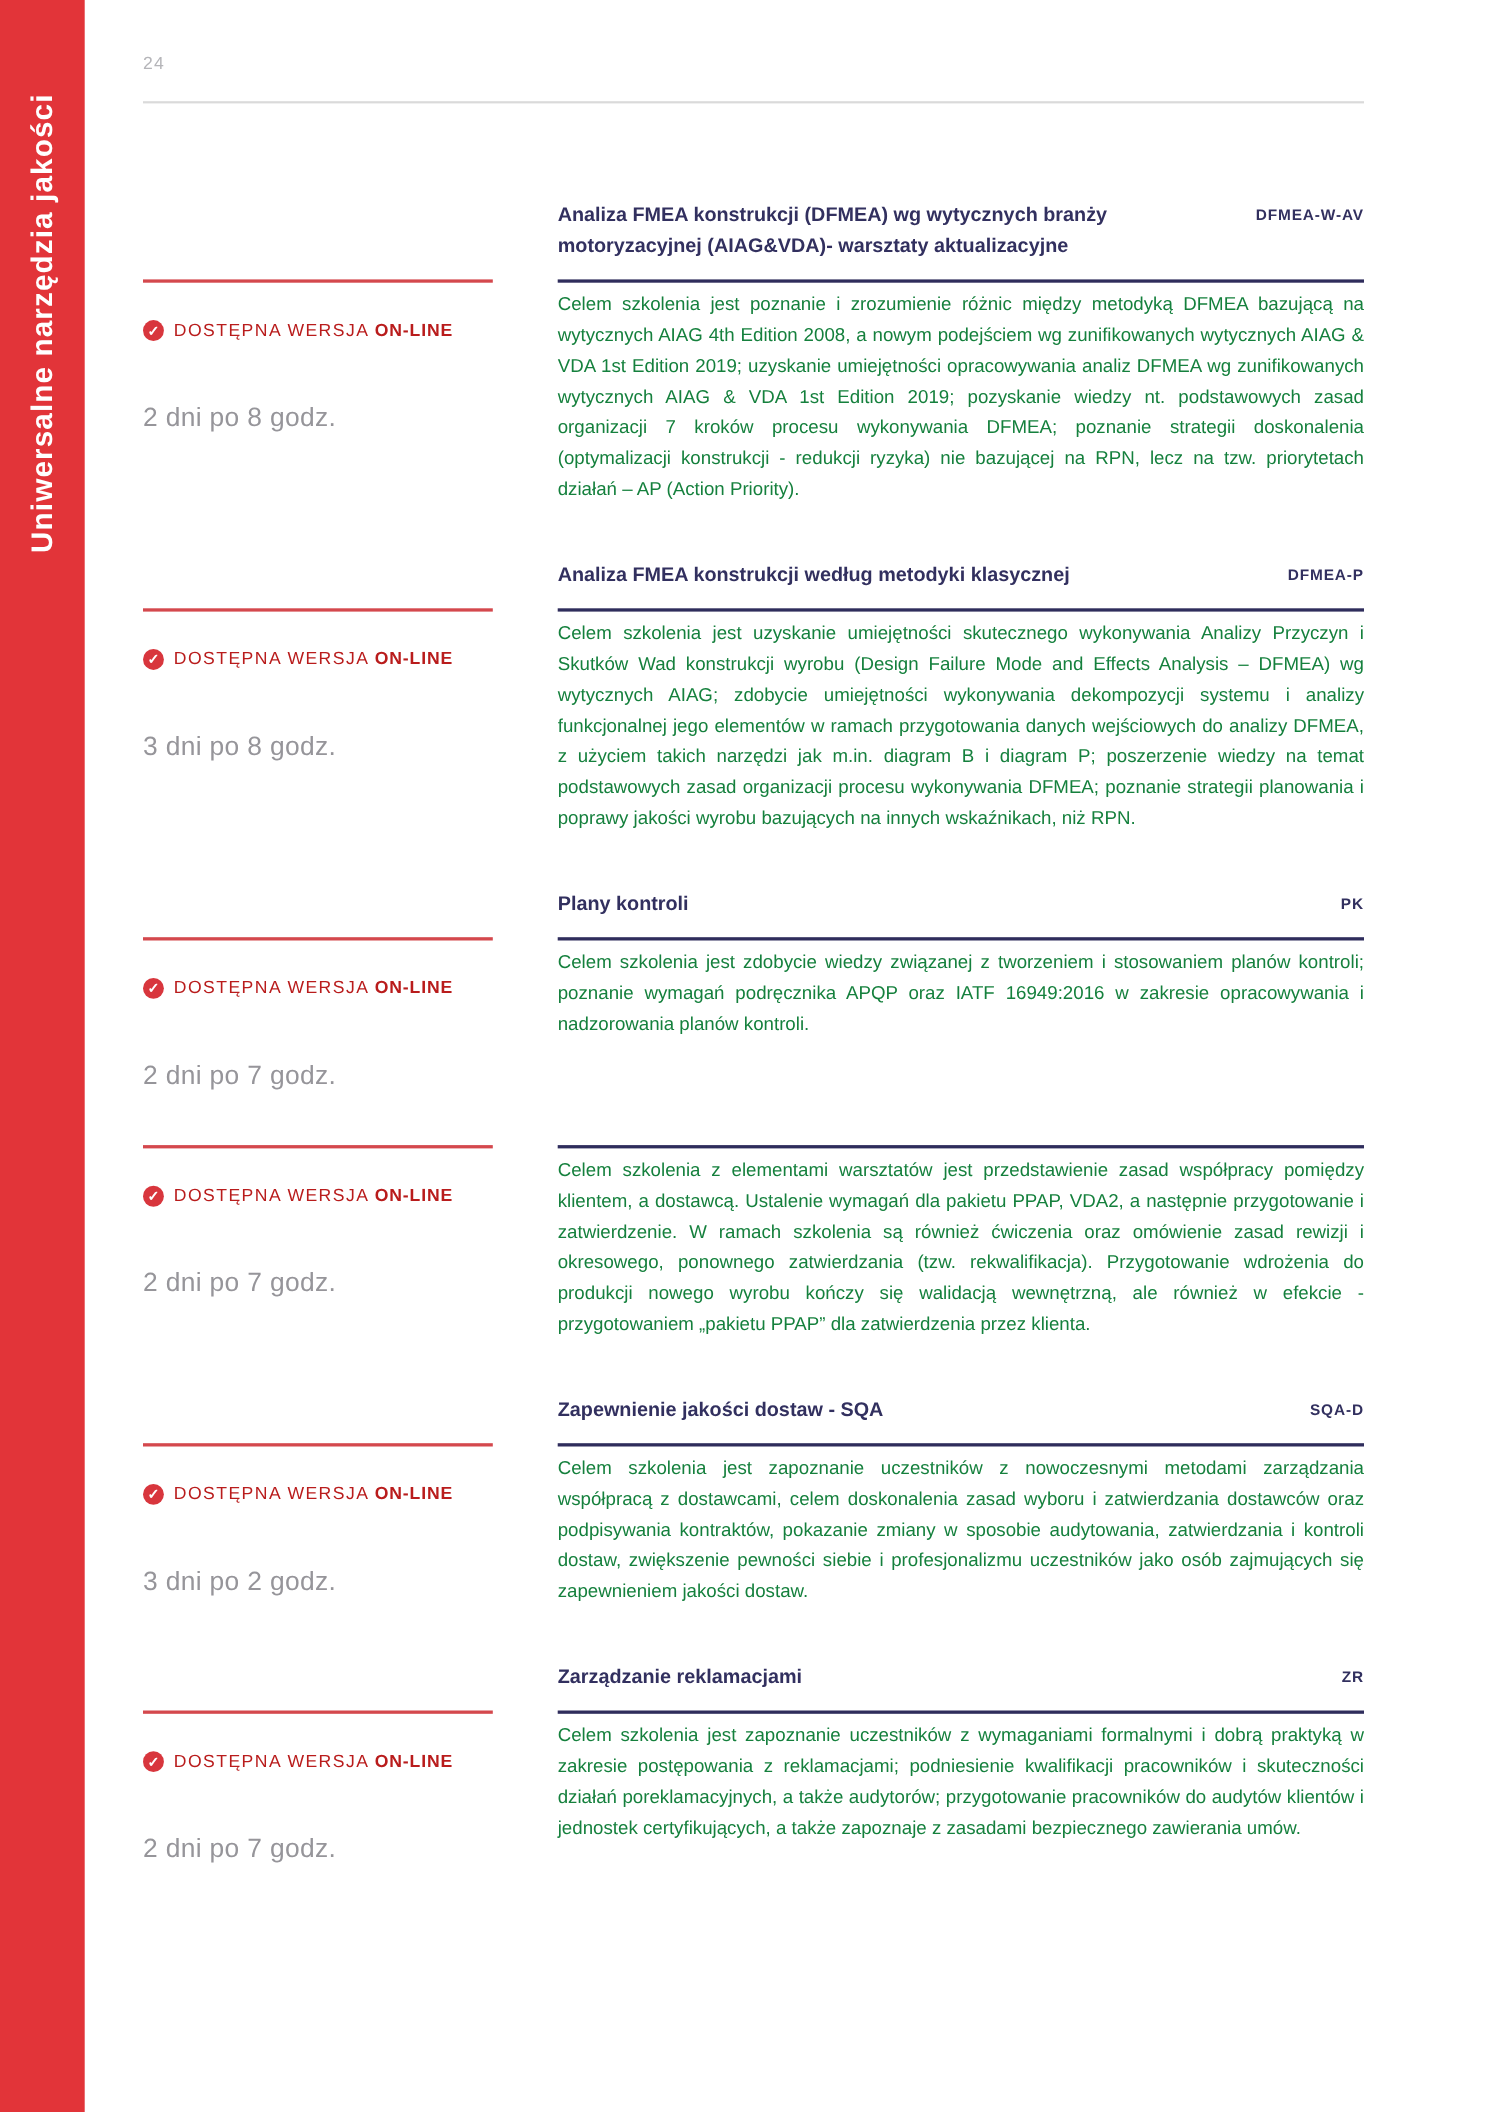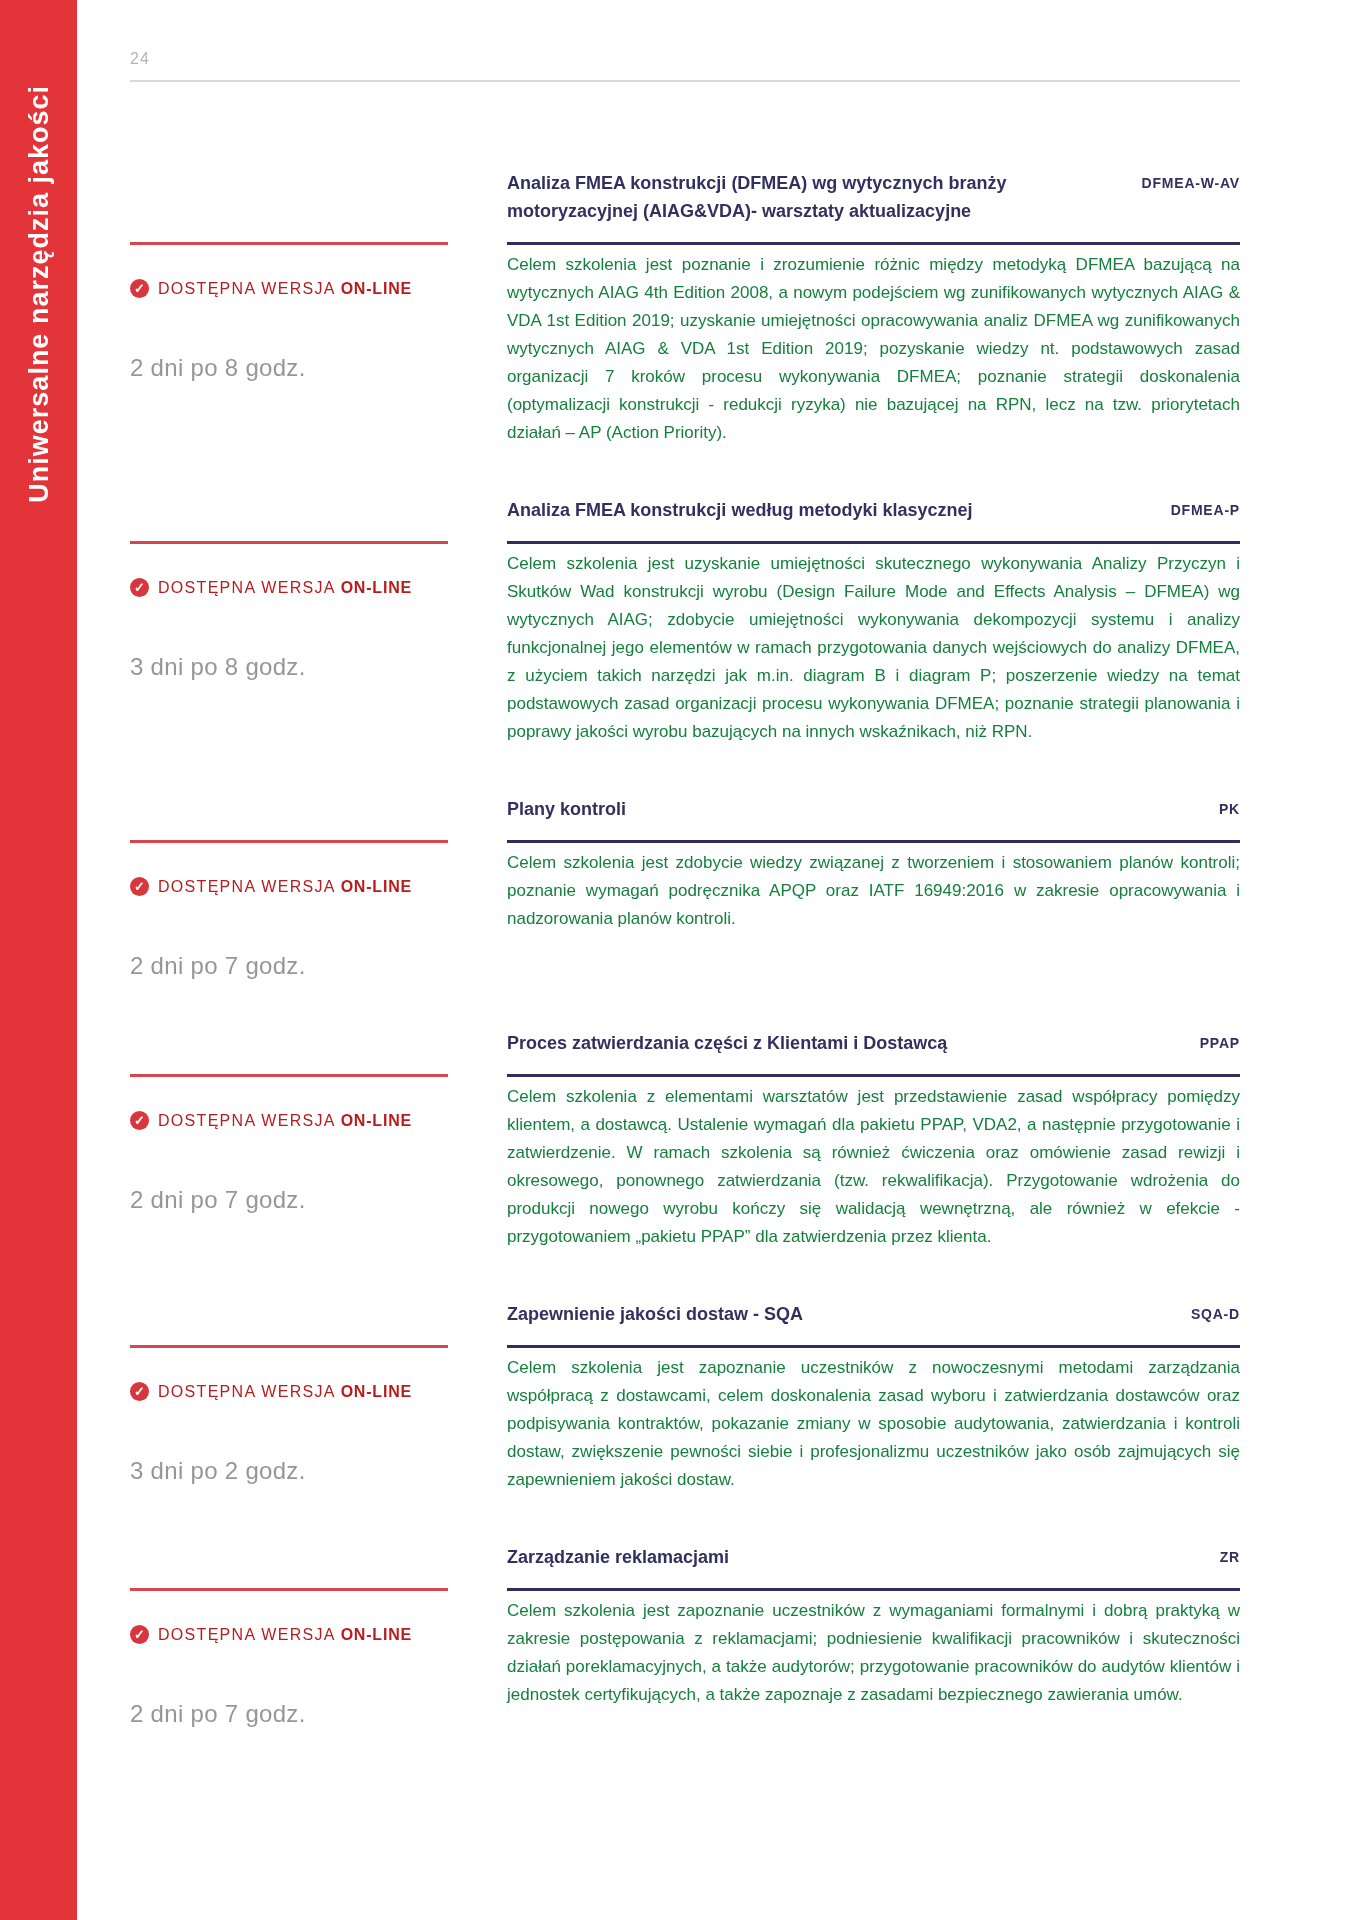--- a/index.html
+++ b/index.html
@@ -24,21 +24,21 @@
     font-size: 27px; font-weight: bold; letter-spacing: 1px;
   }
   
   .main {
     position: absolute; left: 130px; top: 0;
     width: 1110px;
   }
   .page-header {
     padding-top: 50px;
     border-bottom: 2px solid #dadada;
-    padding-bottom: 12px;
+    padding-bottom: 24px;
   }
   .page-number {
     font-size: 16px; color: #b5b5b9; letter-spacing: 1px;
   }
   
   .course { margin-top: 49px; }
   .course:first-of-type { margin-top: 87px; }
   .course-head {
     margin-left: 377px; 
     display: flex; align-items: flex-start;
@@ -168,24 +168,20 @@
         <div class="duration">2 dni po 7 godz.</div>
       </div>
       <div class="col-right">
         <div class="rule-navy"></div>
         <p class="course-desc">Celem szkolenia jest zdobycie wiedzy związanej z tworzeniem i stosowaniem planów kontroli; poznanie wymagań podręcznika APQP oraz IATF 16949:2016 w zakresie opracowywania i nadzorowania planów kontroli.</p>
       </div>
     </div>
   </article>
 
   <article class="course">
-    <div class="course-head">
-      <h2 class="course-title">Proces zatwierdzania części z Klientami i Dostawcą</h2>
-      <span class="course-code">PPAP</span>
-    </div>
     <div class="course-cols">
       <div class="col-left">
         <div class="rule-red"></div>
         <div class="online-badge">
           <span class="check-circle">✓</span>
           <span class="badge-text">
             <span>DOSTĘPNA WERSJA</span>
             <b>ON-LINE</b>
           </span>
         </div>

